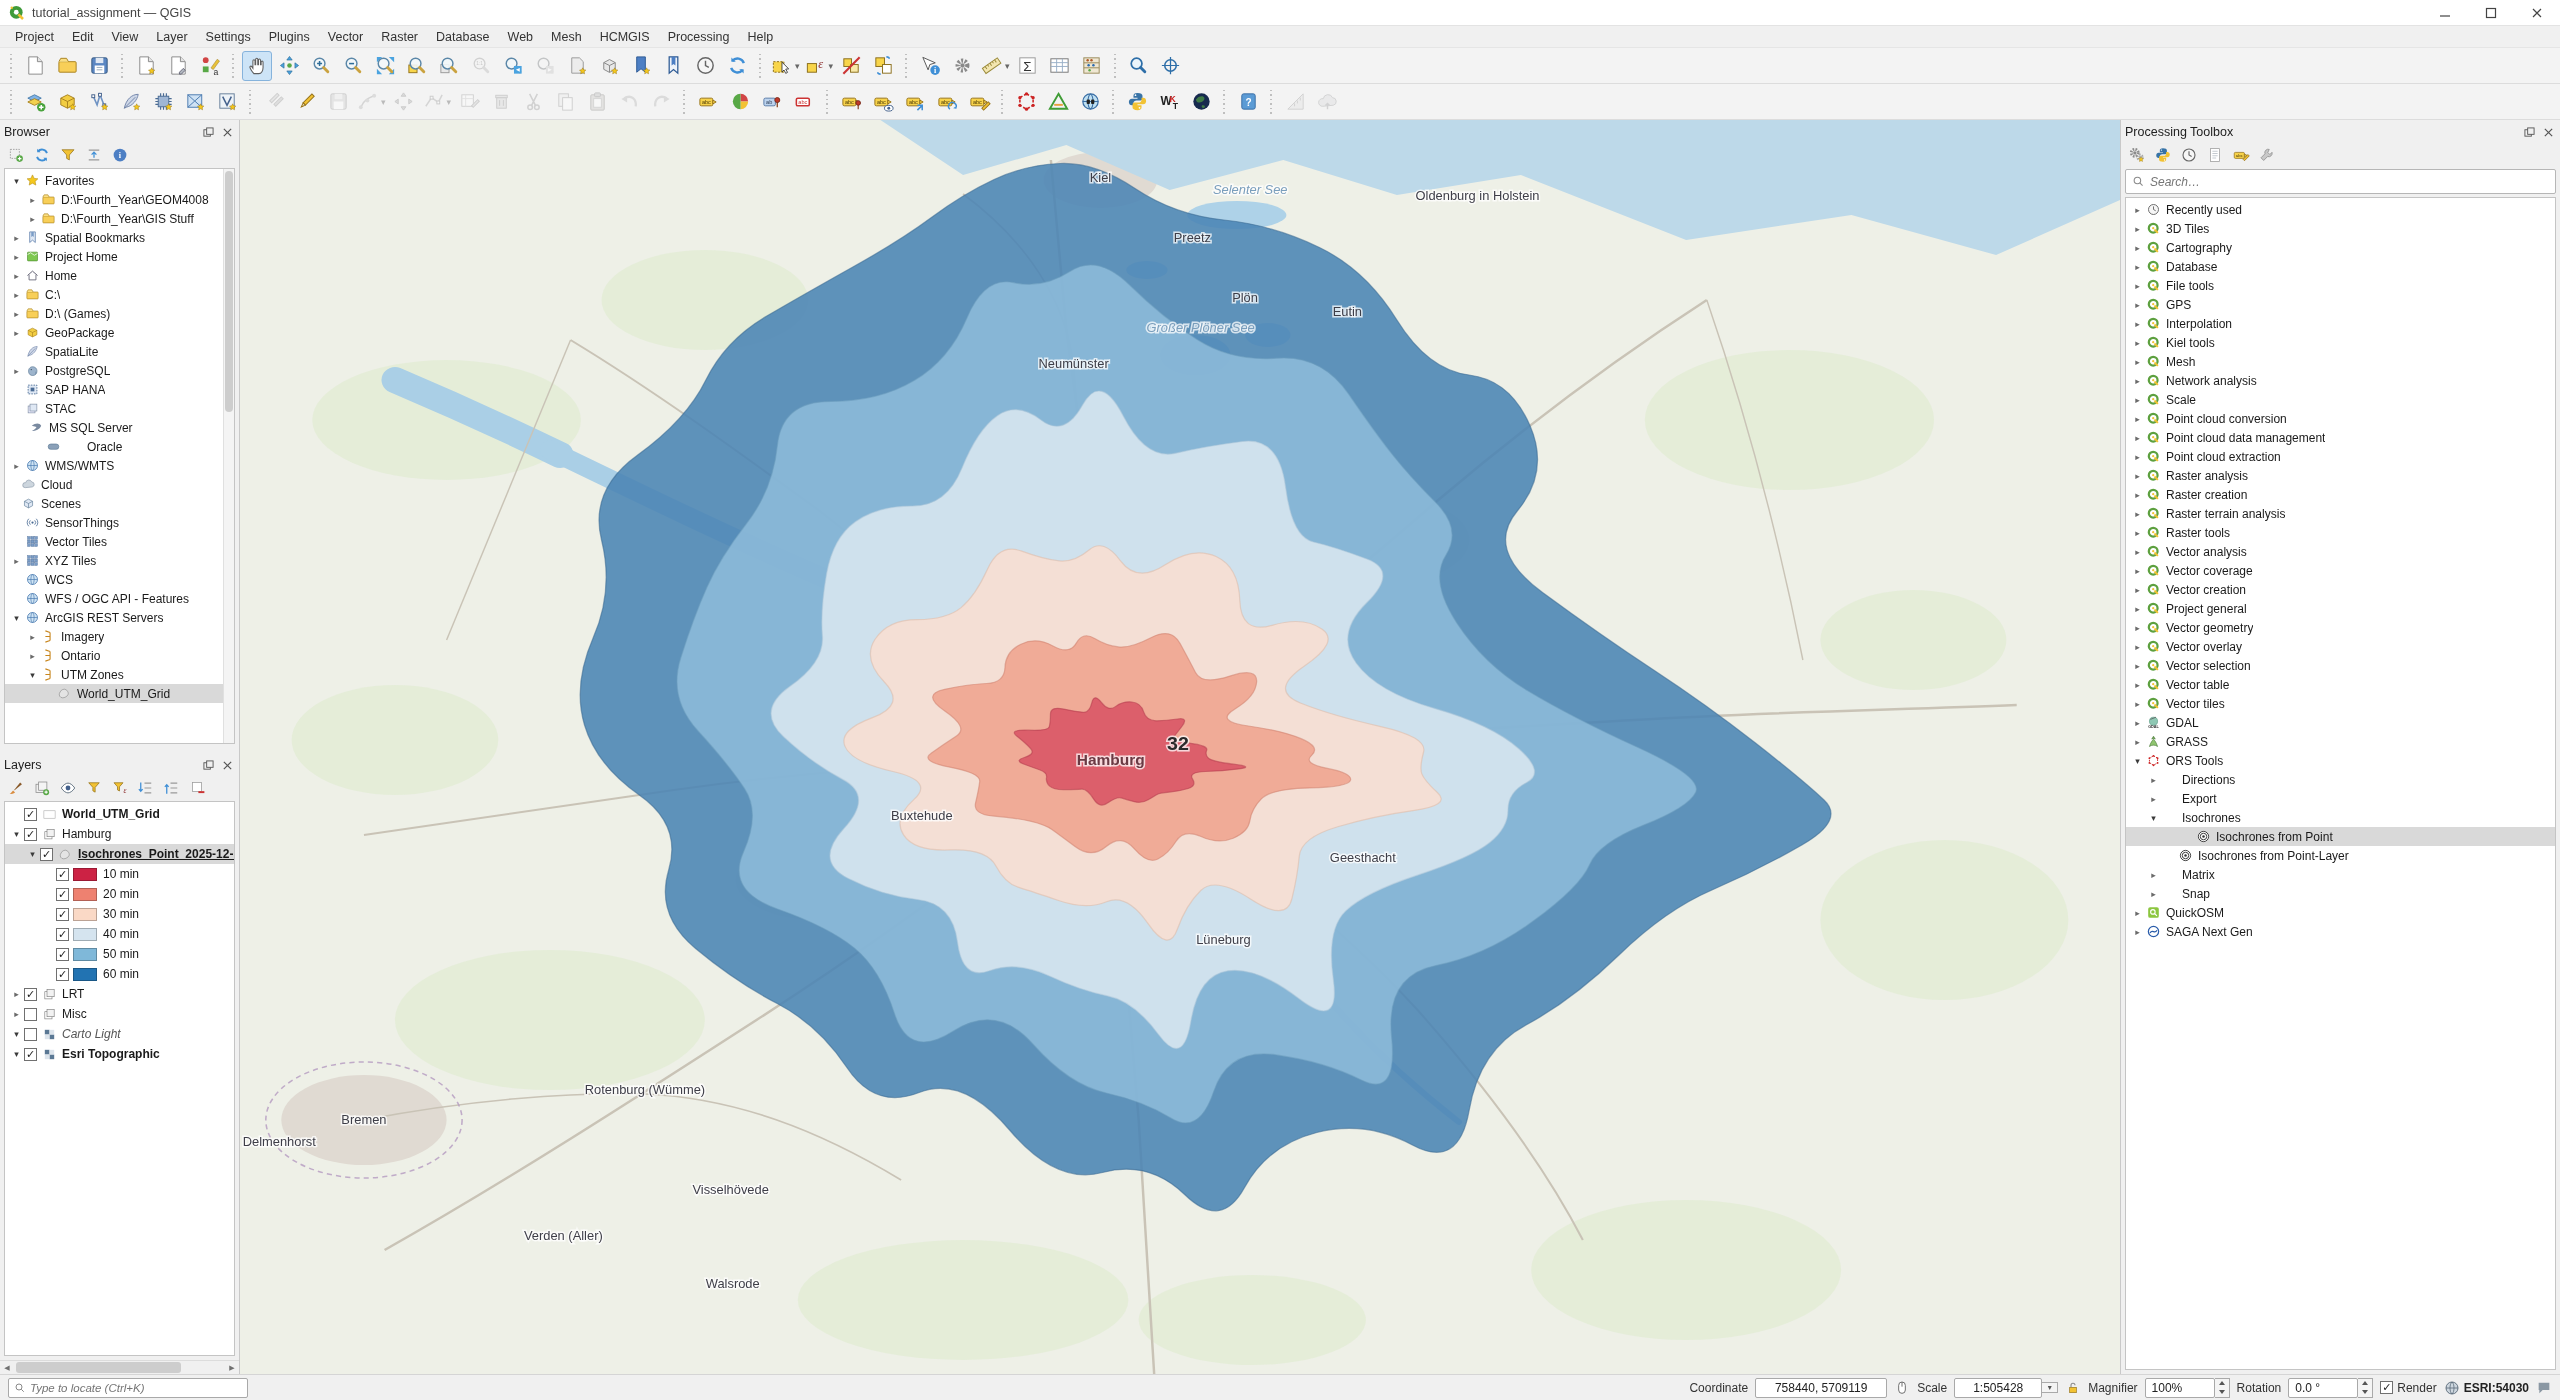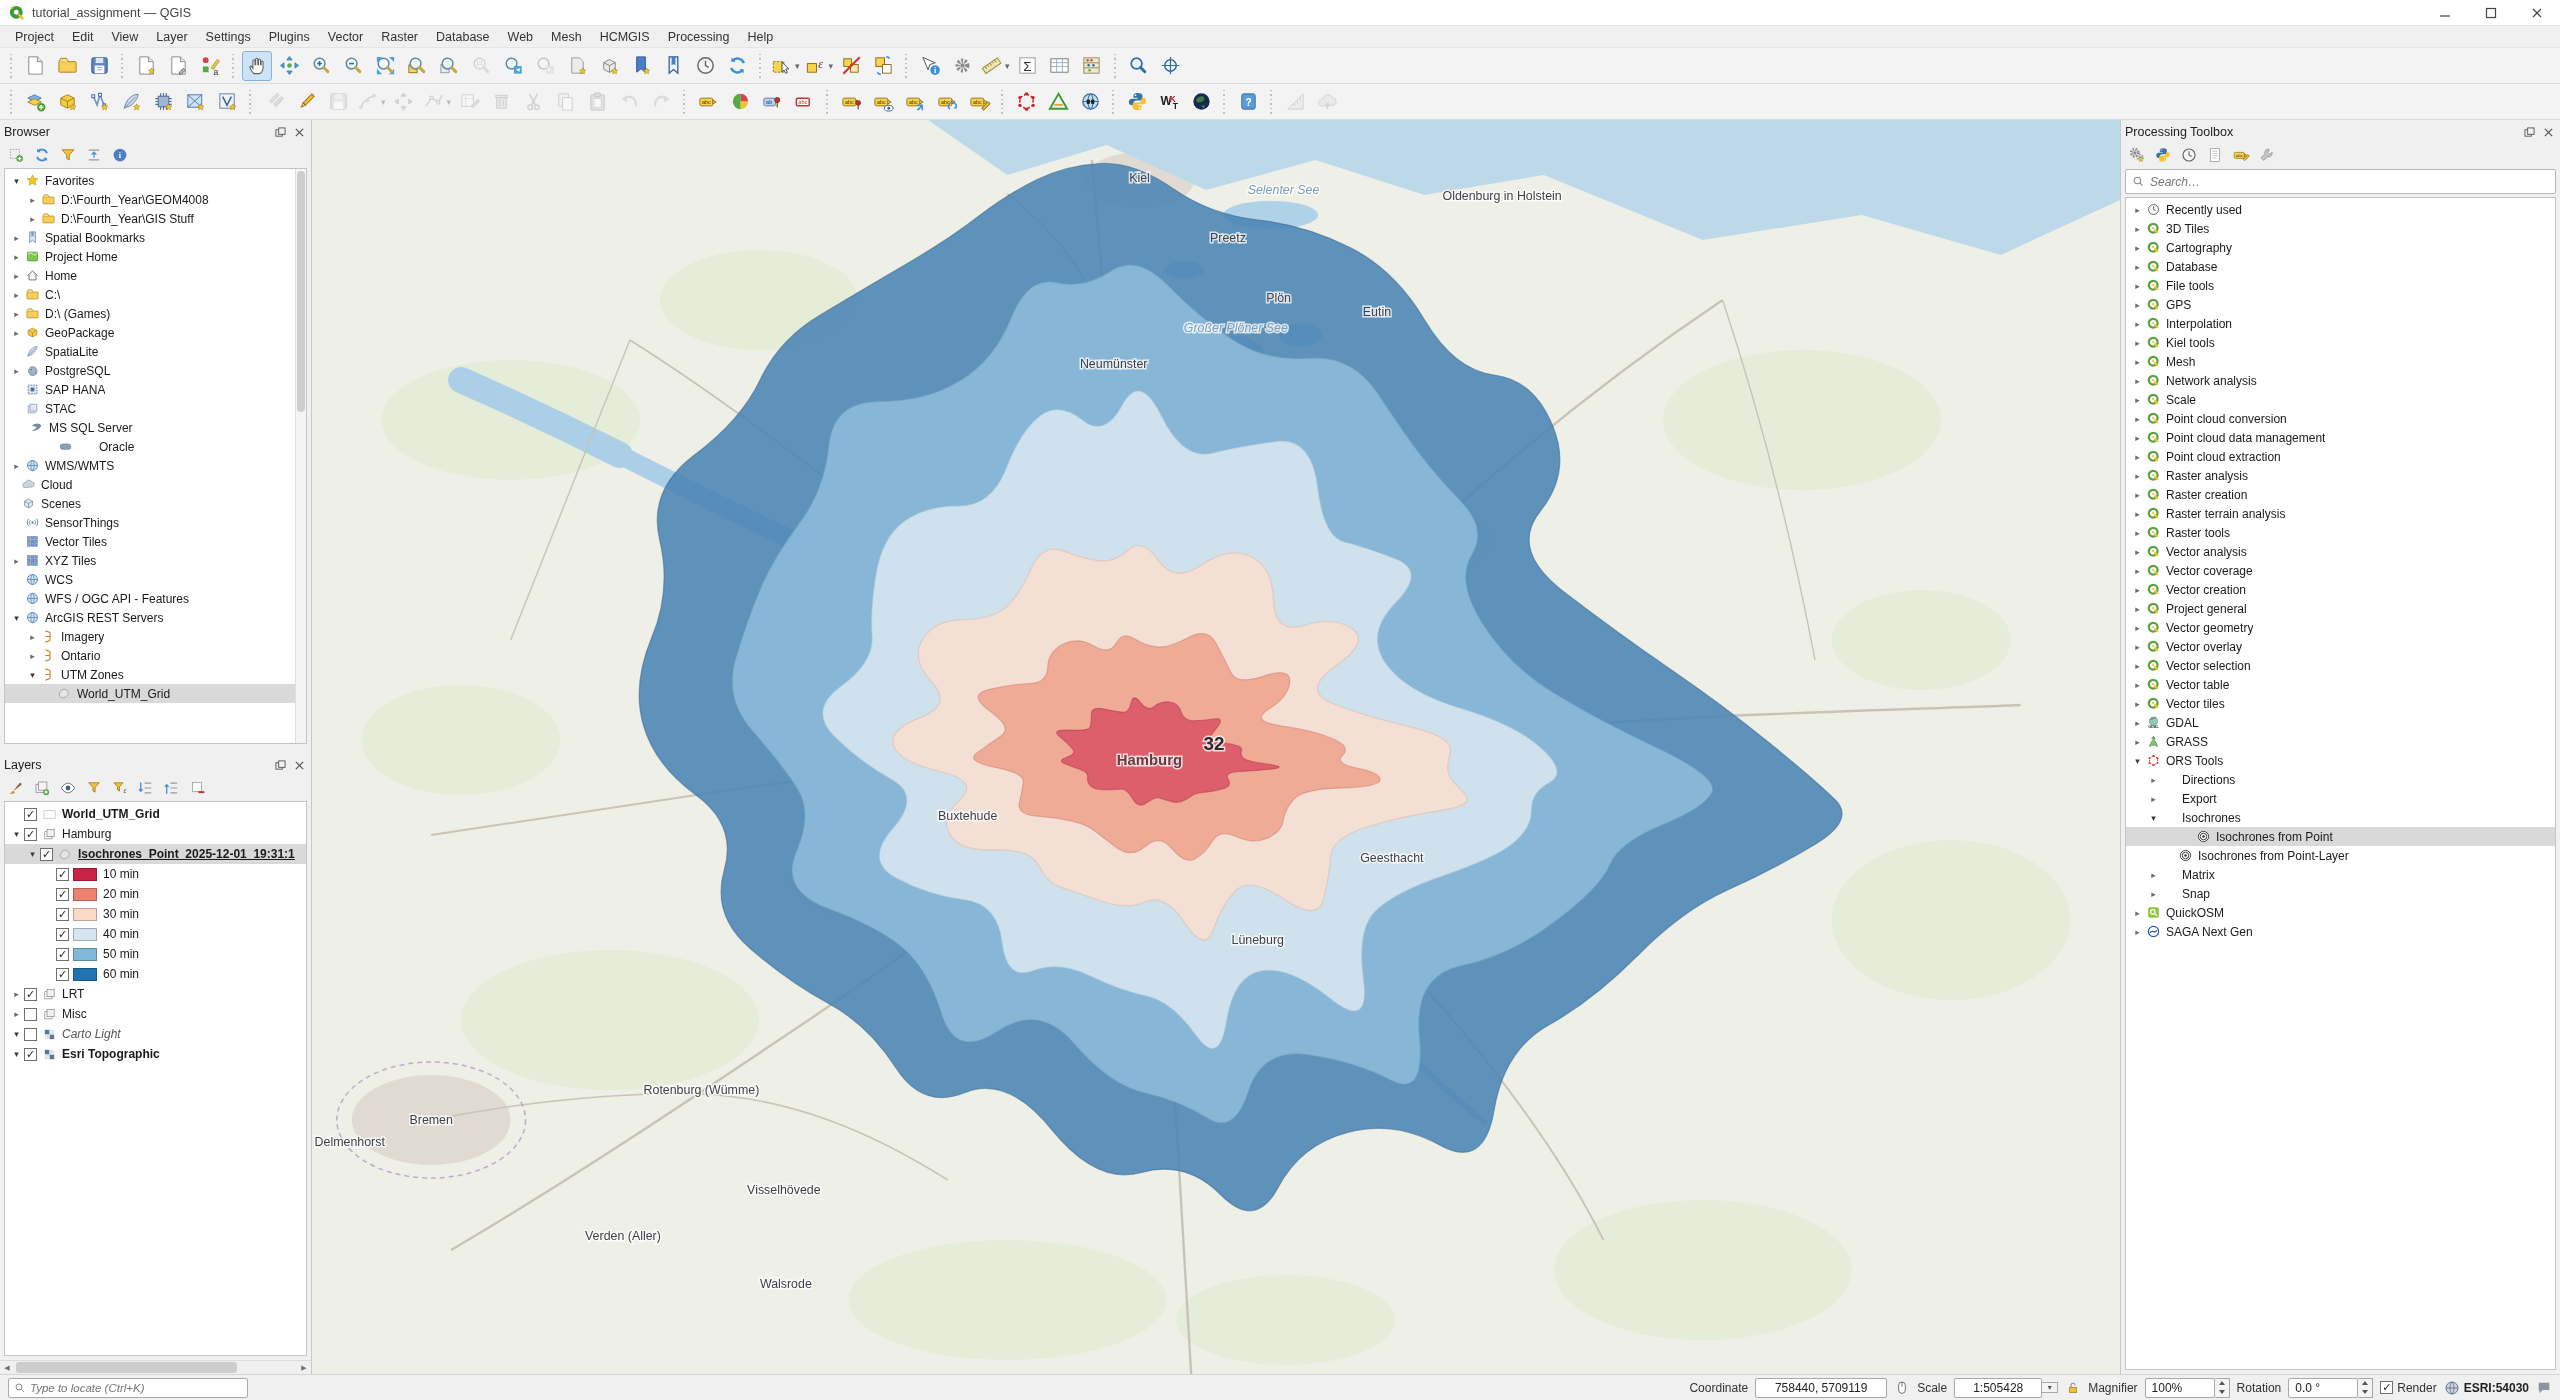--- a/index.html
+++ b/index.html
@@ -24,21 +24,21 @@
   .tbtn { height:30px; min-width:30px; display:flex; align-items:center; justify-content:center; border:1px solid transparent; border-radius:3px; margin:0 1px; }
   .tbtn svg { width:23px; height:23px; }
   .tbtn.active { background:#cde4f7; border-color:#86b3dc; }
   .tbtn.disabled { opacity:.4; filter:grayscale(.9); }
   .tbtn .dd { font-size:9px; color:#666; margin-left:2px; }
   .grip { width:7px; height:24px; margin:0 4px; background-image:repeating-linear-gradient(to bottom,#bfbfbf 0 1.5px,transparent 1.5px 4.5px); background-size:2px 100%; background-repeat:no-repeat; background-position:2px 0; }
 
   
   .main { flex:1; display:flex; min-height:0; background:#f0f0f0; }
   .dock { display:flex; flex-direction:column; background:#f0f0f0; }
-  .dock.left { width:312px; border-right:1px solid #c9c9c9; }
+  .dock.left { width:240px; border-right:1px solid #c9c9c9; }
   .dock.right { width:440px; border-left:1px solid #c9c9c9; }
   .mapwrap { flex:1; position:relative; background:#eef0e7; overflow:hidden; }
   .mapwrap svg.map { position:absolute; inset:0; width:100%; height:100%; }
 
   
   .panel { display:flex; flex-direction:column; min-height:0; padding:2px 4px 4px 4px; }
   .panel.browser { height:628px; }
   .panel.layers { flex:1; }
   .panel.toolbox { flex:1; }
   .panel-header { height:20px; display:flex; align-items:center; }
@@ -886,21 +886,21 @@
             </div>
             <div class="trow" style="padding-left: 8px;">
               <span class="expander"></span>
               <span class="ticon">
                 <svg viewBox="0 0 24 24" width="15" height="15">
                   <path d="M4.5 9c6-4.5 12.5-4.5 15 0-2.5 6-8.5 8.5-15 8.5 4.5-2.5 6.5-4.5 7.5-6.5z" fill="#7a8aa0"></path>
                 </svg>
               </span>
               <span class="tlabel">MS SQL Server</span>
             </div>
-            <div class="trow" style="padding-left: 16px; gap: 21px;">
+            <div class="trow" style="padding-left: 4px; gap: 21px;">
               <span class="expander"></span>
               <span class="ticon">
                 <svg viewBox="0 0 24 24" width="15" height="15">
                   <rect x="3.5" y="8" width="17" height="8.5" rx="4.2" fill="#8aa0b8" stroke="#5a7894"></rect>
                 </svg>
               </span>
               <span class="tlabel">Oracle</span>
             </div>
             <div class="trow" style="padding-left: 4px;">
               <span class="expander">▸</span>

